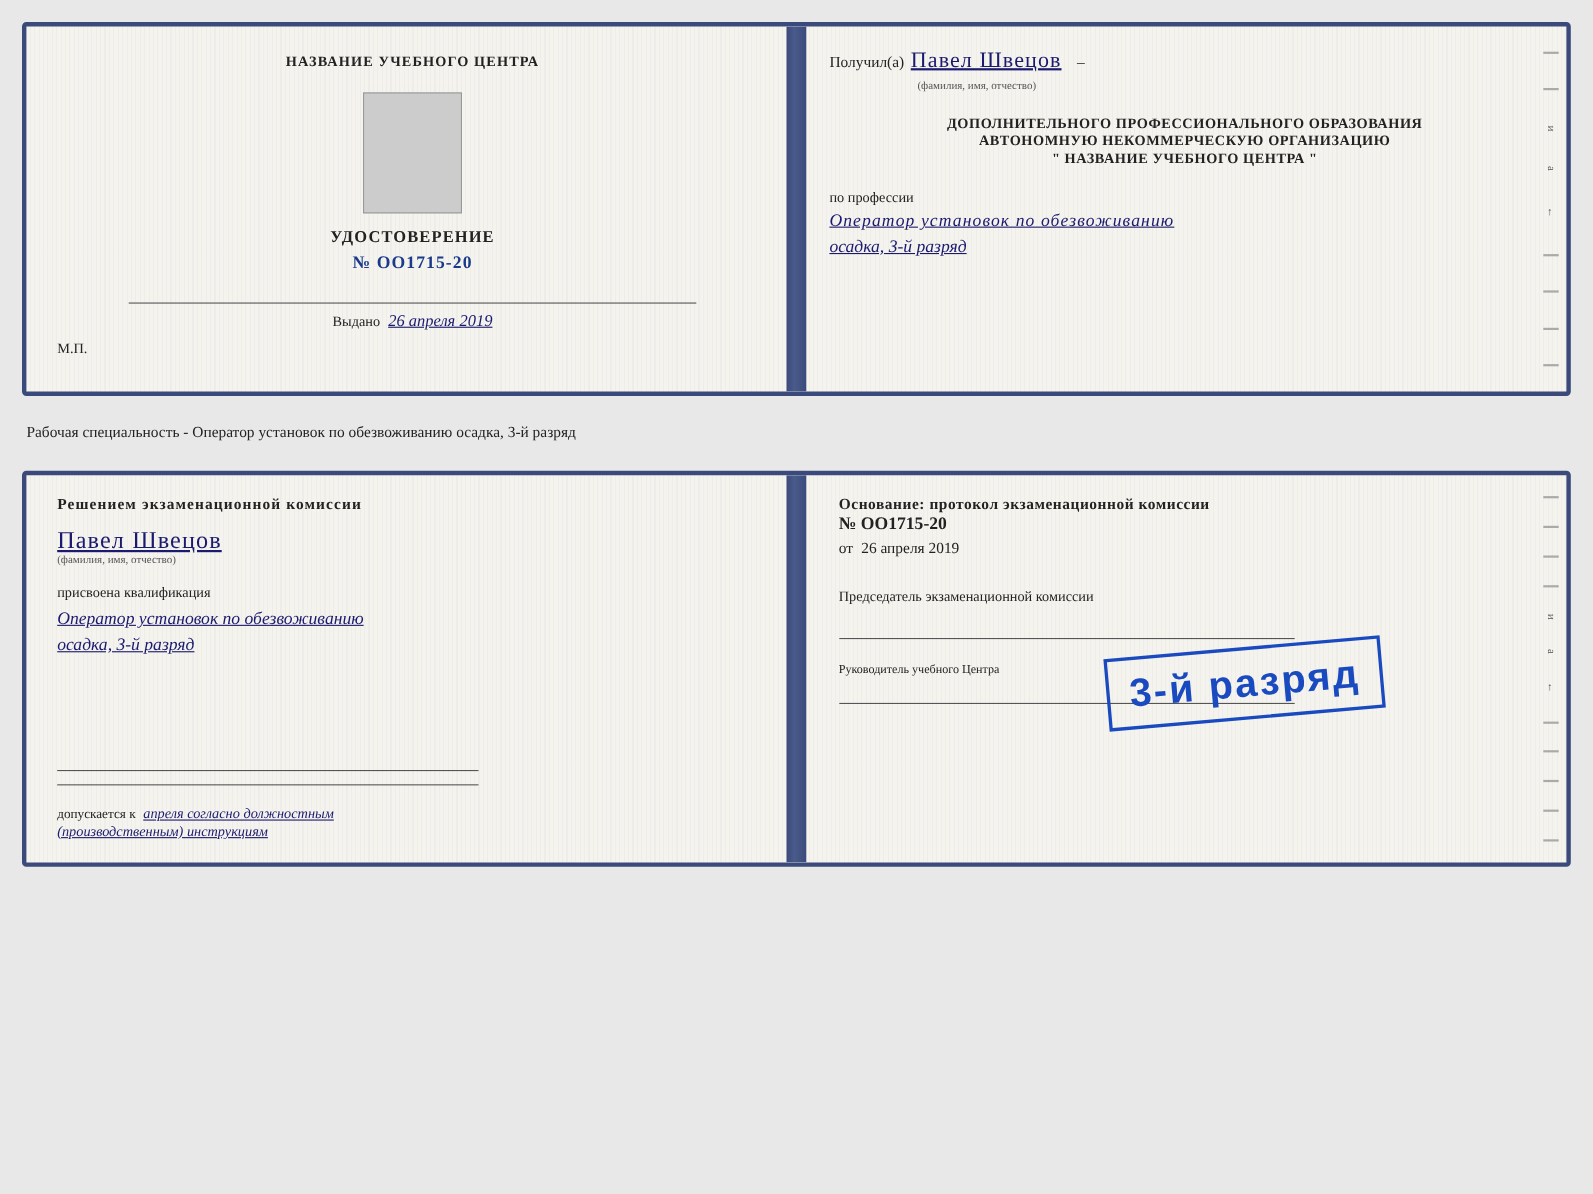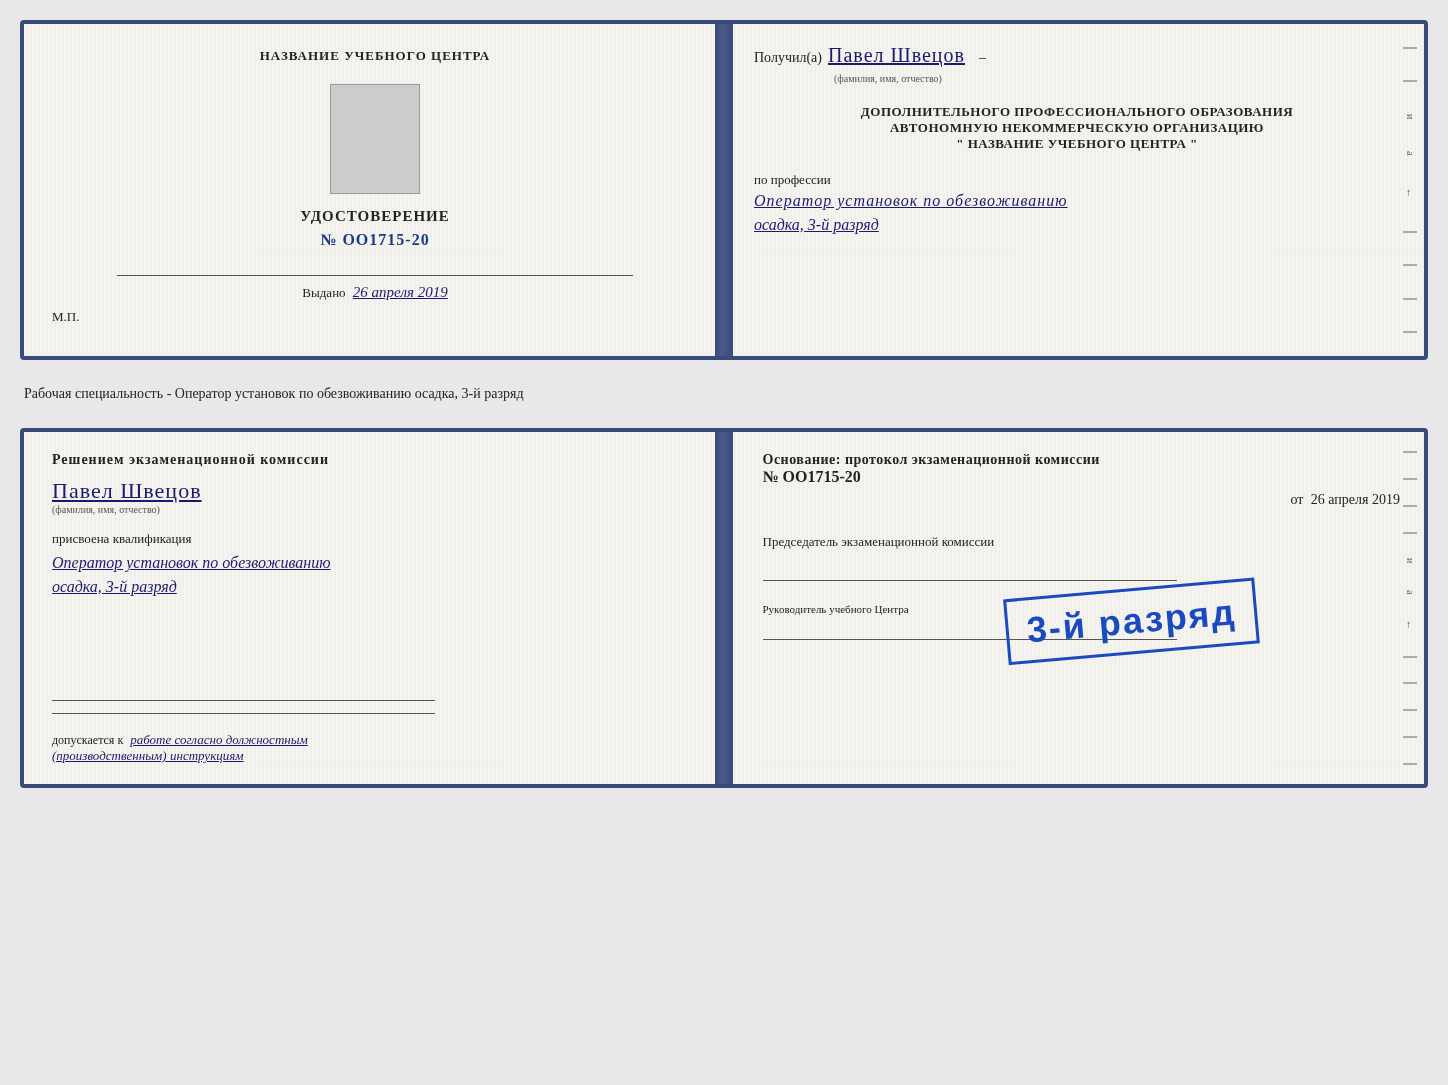--- a/index.html
+++ b/index.html
@@ -357,21 +357,20 @@
       font-size: 16px;
       color: #222;
       font-weight: bold;
       margin-bottom: 6px;
     }
 
     .date-row {
       font-size: 14px;
       color: #222;
       margin-bottom: 16px;
-      text-align: right;
     }
 
     .chairman-label {
       font-size: 13px;
       color: #222;
       margin-top: 10px;
     }
 
     .director-label {
       font-size: 11px;
@@ -456,21 +455,21 @@
       <div class="profession-long">Оператор установок по обезвоживанию</div>
       <div class="profession-long">осадка, 3-й разряд</div>
 
       <div class="signature-lines">
         <div class="sig-line"></div>
         <div class="sig-line"></div>
       </div>
 
       <div class="allowed-label">
         <span>допускается к</span>
-        <span class="allowed-value" style="margin-left:4px;">работе согласно должностным</span>
+        <span class="allowed-value" style="margin-left:4px;">апреля согласно должностным</span>
         <br>
         <span class="allowed-value">(производственным) инструкциям</span>
       </div>
     </div>
 
     <div class="bottom-right">
       <div class="basis-label">Основание: протокол экзаменационной комиссии</div>
 
       <div class="protocol-number">№ OO1715-20</div>
 

